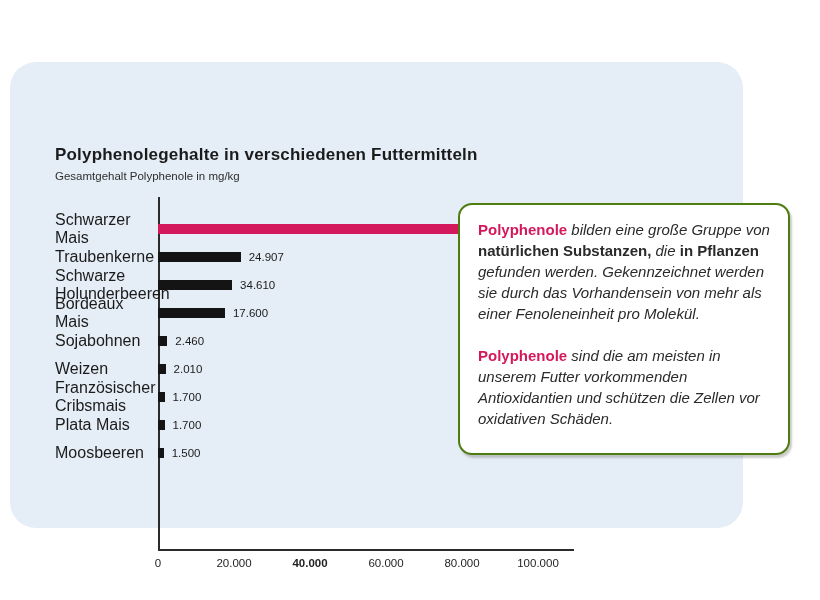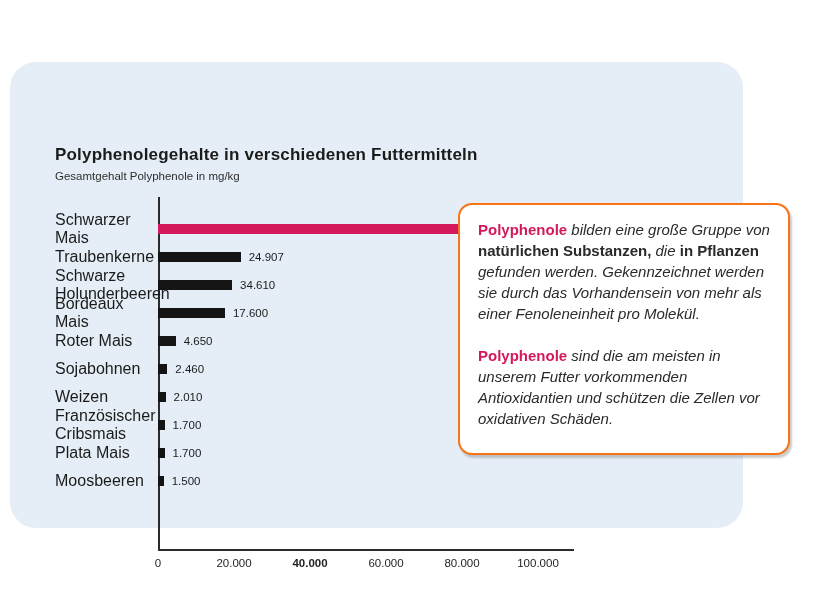--- a/index.html
+++ b/index.html
@@ -23,21 +23,21 @@
   .rows{position:absolute;left:0;top:18px;width:100%;}
   .row{display:flex;align-items:center;height:28px;}
   .row-label{width:103px;flex:0 0 103px;font-size:16px;line-height:1.12;
     color:var(--ink);white-space:pre-line;padding-right:4px;}
   .bar{height:10px;flex:0 0 auto;}
   .val{margin-left:8px;font-size:11.5px;color:var(--ink);white-space:nowrap;}
   .ticks{position:absolute;left:0;top:360px;width:100%;height:20px;}
   .tick{position:absolute;transform:translateX(-50%);font-size:11.5px;color:#1f1f1f;}
 
   .infobox{position:absolute;left:458px;top:203px;width:332px;min-height:252px;
-    background:#ffffff;border:2px solid #f97316;border-radius:14px;
+    background:#ffffff;border:2px solid #4d7c0f;border-radius:14px;
     padding:14px 18px 12px 18px;
     box-shadow:2px 3px 2px rgba(140,140,140,0.45);}
   .infobox p{font-size:15px;line-height:1.4;color:#2a2a2a;font-style:italic;
     margin-bottom:21px;}
   .infobox p:last-child{margin-bottom:0;}
   .seg-italic{font-style:italic;}
   .seg-bold{font-style:normal;font-weight:700;}
   .seg-pink-bold{font-style:normal;font-weight:700;color:var(--pink);}
 </style>
 </head>
@@ -63,25 +63,20 @@
           <div class="row">
             <div class="row-label">Schwarze
 Holunderbeeren</div>
             <div class="bar" style="width: 74.1px; background: rgb(20, 20, 20);"></div>
             <div class="val">34.610</div>
           </div>
           <div class="row">
             <div class="row-label">Bordeaux Mais</div>
             <div class="bar" style="width: 66.9px; background: rgb(20, 20, 20);"></div>
             <div class="val">17.600</div>
-          </div>
-          <div class="row">
-            <div class="row-label">Roter Mais</div>
-            <div class="bar" style="width: 17.7px; background: rgb(20, 20, 20);"></div>
-            <div class="val">4.650</div>
           </div>
           <div class="row">
             <div class="row-label">Sojabohnen</div>
             <div class="bar" style="width: 9.3px; background: rgb(20, 20, 20);"></div>
             <div class="val">2.460</div>
           </div>
           <div class="row">
             <div class="row-label">Weizen</div>
             <div class="bar" style="width: 7.6px; background: rgb(20, 20, 20);"></div>
             <div class="val">2.010</div>

